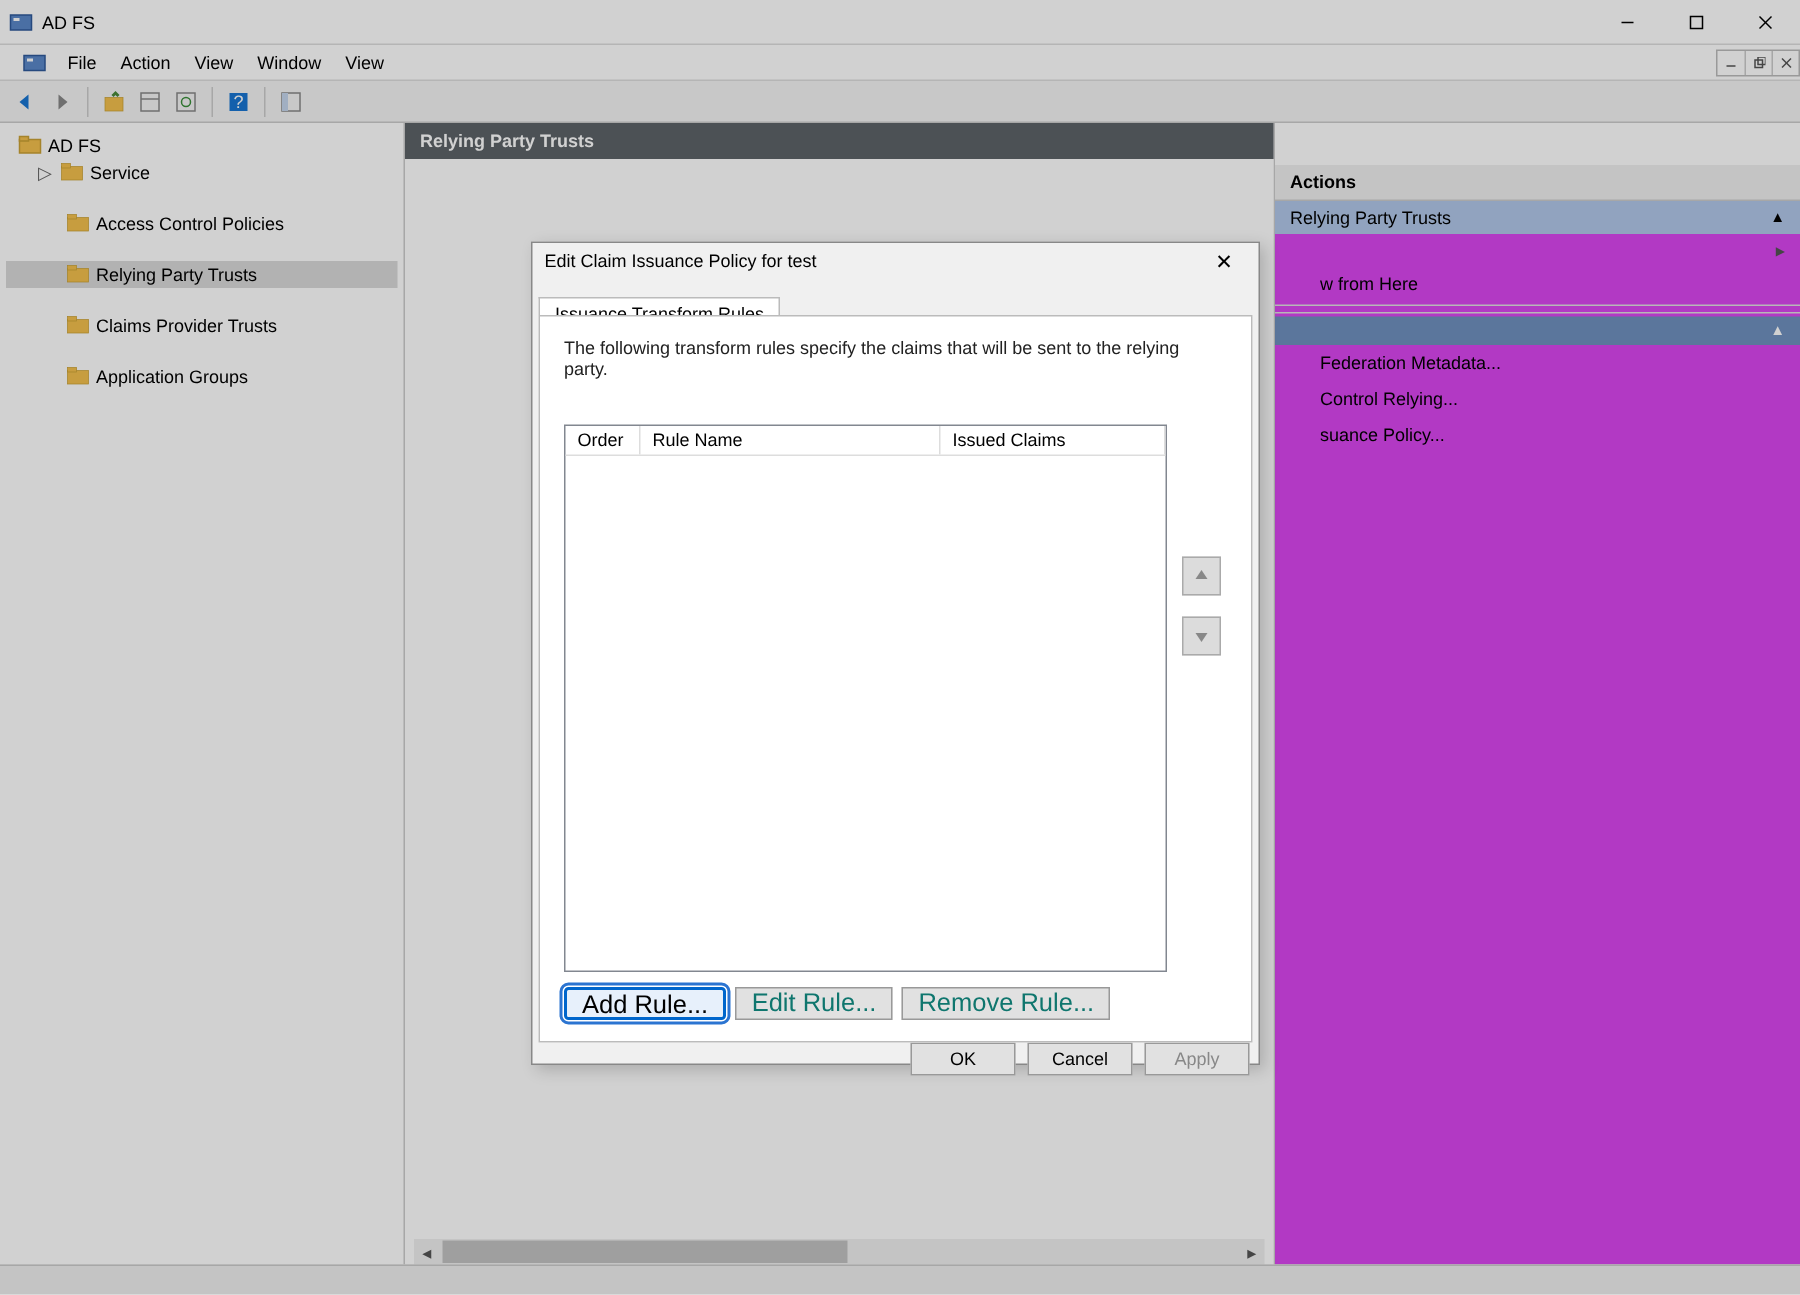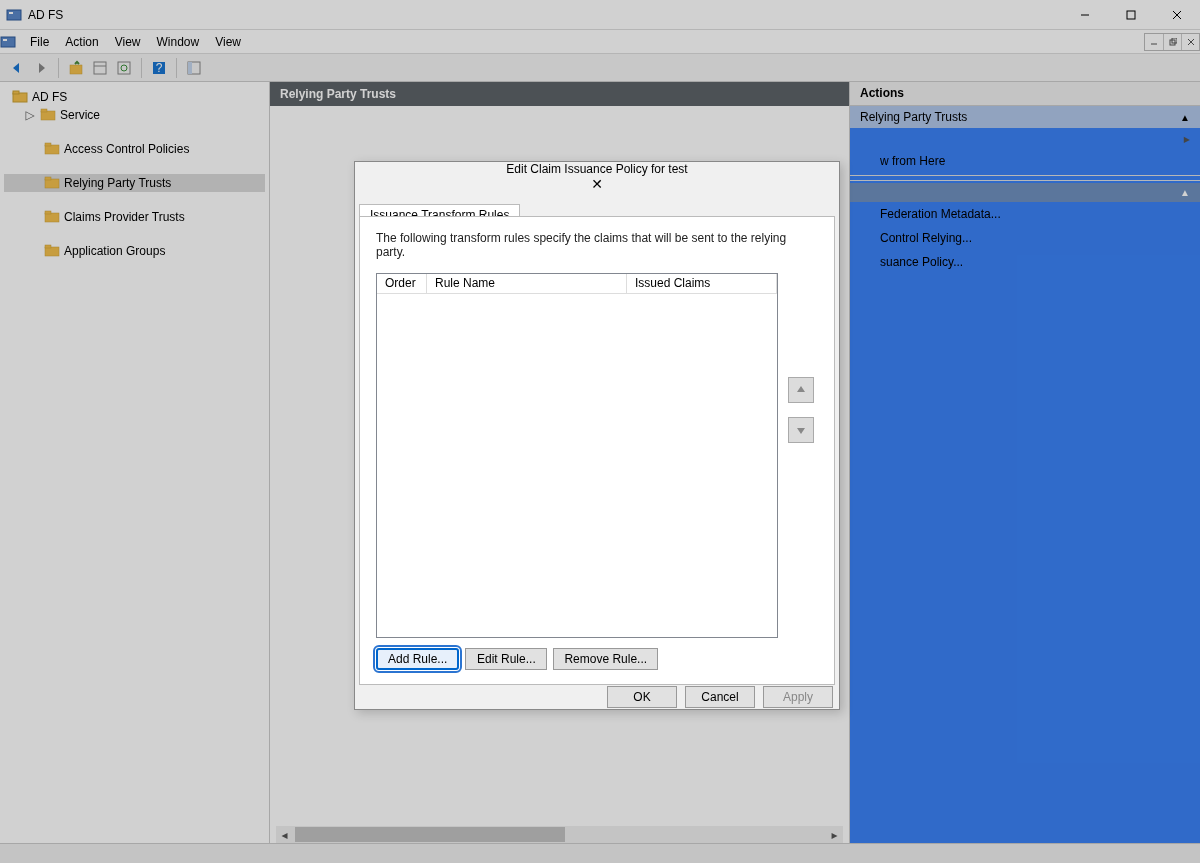--- a/index.html
+++ b/index.html
@@ -7,21 +7,21 @@
 
 
 .titlebar { height: 30px; background: #fff; border-bottom: 1px solid #ddd; display: flex; align-items: center; padding-left: 6px; }
 .titlebar .app-icon { width: 16px; height: 16px; margin-right: 6px; }
 .titlebar .title { flex: 1; color: #000; }
 .titlebar .win-controls { display: flex; }
 .titlebar .win-btn { width: 46px; height: 30px; display: flex; align-items: center; justify-content: center; }
 .titlebar .win-btn svg { stroke: #000; fill: none; }
 
 
-.menubar { height: 24px; background: #fff; display: flex; align-items: center; padding-left: 0; border-bottom: 1px solid #ddd; }
+.menubar { height: 24px; background: #fff; display: flex; align-items: center; padding-left: 15px; border-bottom: 1px solid #ddd; }
 .menubar .menu-icon { width: 16px; height: 16px; margin-right: 6px; }
 .menubar .menu-item { padding: 2px 8px; }
 .menubar .mdi-controls { margin-left: auto; display: flex; border: 1px solid #bbb; }
 .menubar .mdi-btn { width: 18px; height: 16px; display: flex; align-items: center; justify-content: center; border-left: 1px solid #ccc; }
 .menubar .mdi-btn:first-child { border-left: none; }
 
 
 .toolbar { height: 28px; background: #f5f5f5; border-bottom: 1px solid #ccc; display: flex; align-items: center; padding-left: 6px; gap: 2px; }
 .toolbar .tb-btn { width: 22px; height: 22px; border: 1px solid transparent; display: flex; align-items: center; justify-content: center; }
 .toolbar .tb-sep { width: 1px; height: 20px; background: #ccc; margin: 0 4px; }
@@ -45,53 +45,53 @@
 .center-table-wrap { flex: 1; padding: 8px 6px 0 6px; background: #fff; position: relative; }
 .center-table { width: 100%; border-collapse: collapse; table-layout: fixed; }
 .center-table th { text-align: left; font-weight: normal; background: #fff; border: 1px solid #e3e3e3; padding: 3px 6px; color: #333; }
 .center-table td { padding: 2px 6px; background: #ddd; border-right: 1px solid #e3e3e3; }
 .center-scroll { position: absolute; bottom: 0; left: 6px; right: 6px; height: 17px; background: #f0f0f0; display: flex; align-items: center; }
 .center-scroll .arrow { width: 17px; height: 17px; display: flex; align-items: center; justify-content: center; color: #555; }
 .center-scroll .thumb { height: 15px; background: #c2c2c2; width: 270px; margin-left: 2px; }
 .center-scroll .track { flex: 1; }
 
 
-.actions-panel { width: 350px; background: #3b82f6; display: flex; flex-direction: column; }
+.actions-panel { width: 350px; background: #d946ef; display: flex; flex-direction: column; margin-top: 28px; }
 .actions-header { background: #f0f0f0; font-weight: bold; padding: 4px 10px; height: 24px; border-bottom: 1px solid #ccc; }
 .actions-section { background: #b1c7e9; padding: 4px 10px; display: flex; align-items: center; }
 .actions-section .caret { margin-left: auto; font-size: 10px; }
 .actions-section.sel { background: #6f91bf; color: #fff; }
 .actions-item { padding: 5px 10px 5px 30px; }
 .actions-item.arrow::after { content: "▶"; float: right; font-size: 8px; color: #555; margin-top: 2px; }
 .actions-sep { height: 1px; background: #e0e0e0; margin: 2px 0; }
 
 
 .statusbar { position: absolute; bottom: 0; left: 0; right: 0; height: 20px; background: #f0f0f0; border-top: 1px solid #ccc; }
 
 
 .dialog { position: absolute; left: 354px; top: 161px; width: 486px; height: 549px; background: #f0f0f0; border: 1px solid #888; box-shadow: 3px 3px 10px rgba(0,0,0,0.18); display: flex; flex-direction: column; }
-.dialog-titlebar { height: 30px; display: flex; align-items: center; padding: 0 8px; flex-direction: column; }
+.dialog-titlebar { height: 30px; display: flex; align-items: center; padding: 0 8px; }
 .dialog-titlebar .dtitle { flex: 1; color: #000; }
 .dialog-titlebar .dclose { width: 30px; height: 24px; display: flex; align-items: center; justify-content: center; font-size: 14px; }
 .dialog-tabs { height: 24px; display: flex; padding-left: 4px; }
 .dialog-tab { background: #fff; border: 1px solid #bbb; border-bottom: none; padding: 3px 10px; margin-top: 12px; }
 .dialog-body { flex: 1; background: #fff; border: 1px solid #bbb; margin: 0 4px 0 4px; padding: 14px 16px; position: relative; }
-.dialog-desc { margin-bottom: 14px; color: #222; }
+.dialog-desc { margin-bottom: 30px; color: #222; }
 .rules-table { border: 1px solid #828790; width: 402px; height: 365px; }
 .rules-table .rt-head { display: flex; height: 20px; border-bottom: 1px solid #ddd; }
 .rules-table .rt-head div { padding: 2px 8px; border-right: 1px solid #ddd; }
 .order-col { width: 50px; }
 .rt-name { flex: 1; }
 .rt-claims { width: 150px; }
 .rule-btns { position: absolute; right: 20px; top: 160px; display: flex; flex-direction: column; gap: 14px; }
 .rule-btns .arrbtn { width: 26px; height: 26px; background: #dcdcdc; border: 1px solid #aaa; display: flex; align-items: center; justify-content: center; color: #888; }
 .rule-actions { display: flex; gap: 6px; margin-top: 10px; }
-.rule-actions button { min-width: 82px; height: 22px; border: 1px solid #999; padding: 0 10px; font-size: 12px; }
+.rule-actions button { min-width: 82px; height: 22px; border: 1px solid #999; padding: 0 10px; font-size: 17px; }
 .rule-actions button.highlight { border: 2px solid #0066cc; border-radius: 3px; outline: 2px solid #2b74d1; outline-offset: 1px; background: #e7f0fb; }
-.rule-actions button:disabled { color: #000000; background: #e1e1e1; }
+.rule-actions button:disabled { color: #0f766e; background: #e1e1e1; }
 .dialog-footer { height: 42px; display: flex; align-items: center; justify-content: flex-end; gap: 8px; padding: 0 6px; }
 .dialog-footer button { width: 70px; height: 22px; border: 1px solid #999; background: #e1e1e1; }
 .dialog-footer button:disabled { color: #888; }
 
 
 .folder-svg { fill: #f3c04d; stroke: #caa135; stroke-width: 0.5; }
 
 
 .dim-overlay { position: absolute; inset: 0; background: rgba(0,0,0,0.18); pointer-events: none; }
 

